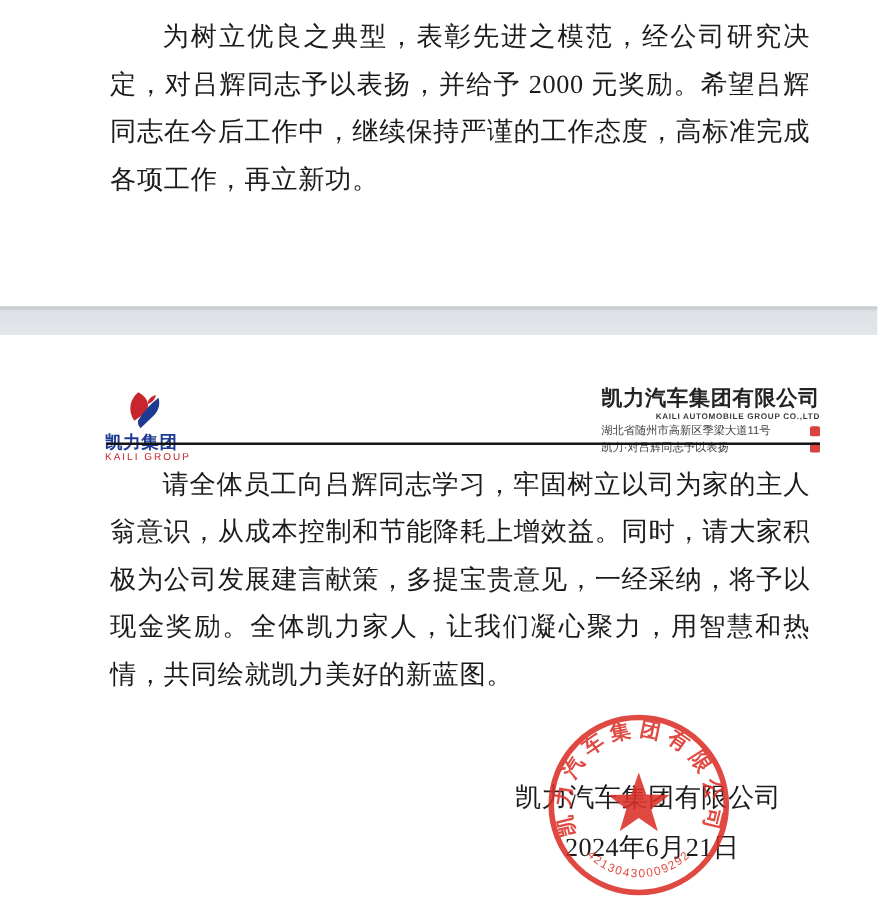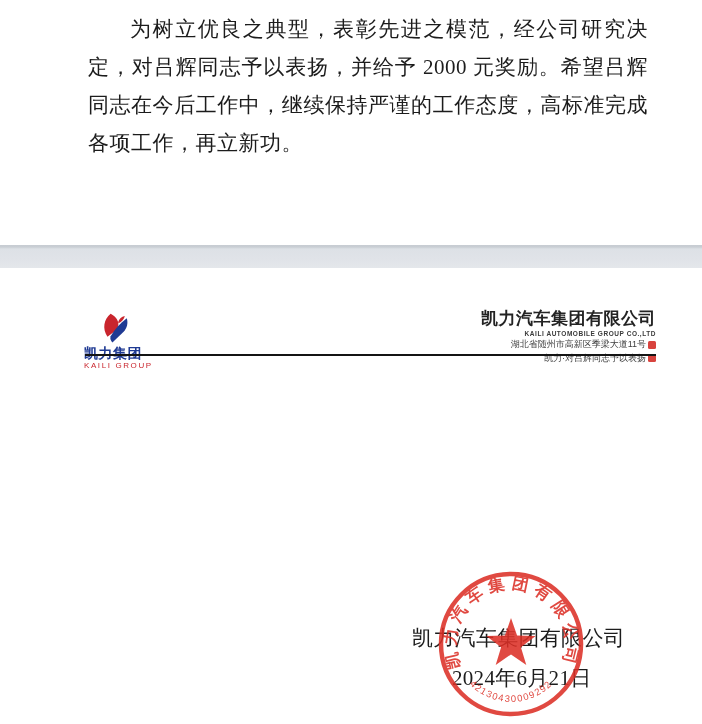--- a/index.html
+++ b/index.html
@@ -33,21 +33,21 @@
     font-family:"Liberation Sans","DejaVu Sans",sans-serif;}
   .logo-glyph{display:block;margin-left:14px;width:36px;height:34px;}
   .logo-cn{color:#1f3a93;font-weight:bold;font-size:14px;letter-spacing:0.5px;line-height:1.05;}
   .logo-en{color:#c9252d;font-weight:normal;font-size:8px;letter-spacing:1.6px;line-height:1.2;}
 
   .header-right{position:absolute;right:46px;top:42px;text-align:right;
     font-family:"Liberation Sans","DejaVu Sans",sans-serif;}
   .hr-company{font-size:17px;font-weight:bold;color:#232323;letter-spacing:0.5px;line-height:1.1;}
   .hr-en{font-size:6.5px;font-weight:bold;color:#3a3a3a;letter-spacing:0.55px;margin-top:1px;line-height:1.2;}
   .hr-line{font-size:9px;color:#3f3f3f;margin-top:2px;line-height:1.25;
-    display:flex;justify-content:flex-end;align-items:center;gap:2px;}
+    display:flex;justify-content:space-between;align-items:center;gap:12px;}
   .red-badge{width:8px;height:8px;background:#d8433e;border-radius:1.5px;display:inline-block;flex:0 0 auto;}
   .header-underline{position:absolute;left:85px;right:46px;top:86px;height:2px;background:#141414;}
 
   
   .sig-company{position:absolute;left:412px;top:356px;font-size:21px;letter-spacing:0.3px;color:#1c1c1c;white-space:nowrap;}
   .sig-date{position:absolute;left:452px;top:396px;font-size:21px;letter-spacing:0.3px;color:#1c1c1c;white-space:nowrap;}
 
   
   .seal{position:absolute;left:431px;top:296px;width:160px;height:160px;opacity:0.87;}
 </style>
@@ -82,20 +82,21 @@
         <span class="red-badge"></span>
       </div>
       <div class="hr-line">
         <span>凯力·对吕辉同志予以表扬</span>
         <span class="red-badge"></span>
       </div>
     </div>
 
     <div class="header-underline"></div>
 
+    <p class="body-text indent">请全体员工向吕辉同志学习，牢固树立以司为家的主人翁意识，从成本控制和节能降耗上增效益。同时，请大家积极为公司发展建言献策，多提宝贵意见，一经采纳，将予以现金奖励。全体凯力家人，让我们凝心聚力，用智慧和热情，共同绘就凯力美好的新蓝图。</p>
 
     <div class="sig-company">凯力汽车集团有限公司</div>
     <div class="sig-date">2024年6月21日</div>
 
     <svg class="seal" viewBox="0 0 160 160" xmlns="http://www.w3.org/2000/svg">
       <circle cx="80" cy="80" r="70" fill="none" stroke="#dc2f26" stroke-width="4.5"></circle>
       <path id="sealTopArc" d="M 28.3,98.8 A 55,55 0 1 1 131.7,98.8" fill="none"></path>
       <path id="sealBottomArc" d="M 35.6,117.3 A 58,58 0 0 0 124.4,117.3" fill="none"></path>
       <text font-size="16.5" font-weight="bold" fill="#dc2f26" letter-spacing="5.5" font-family="Liberation Serif, DejaVu Serif, serif">
         <textPath href="#sealTopArc" startOffset="50%" text-anchor="middle">凯力汽车集团有限公司</textPath>

